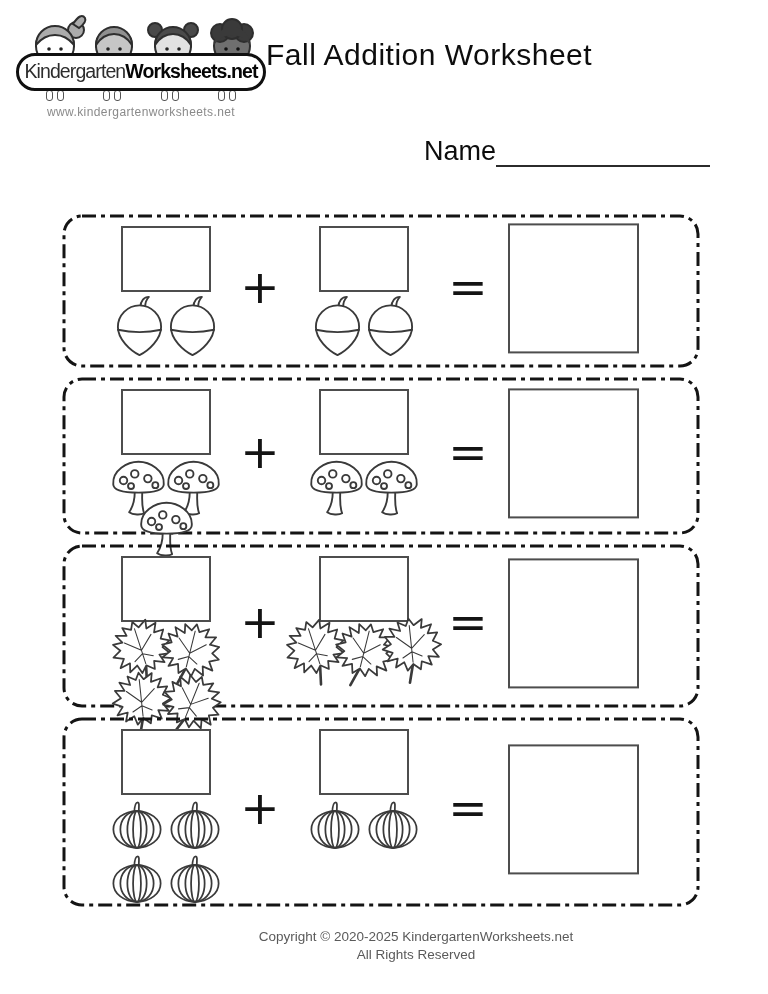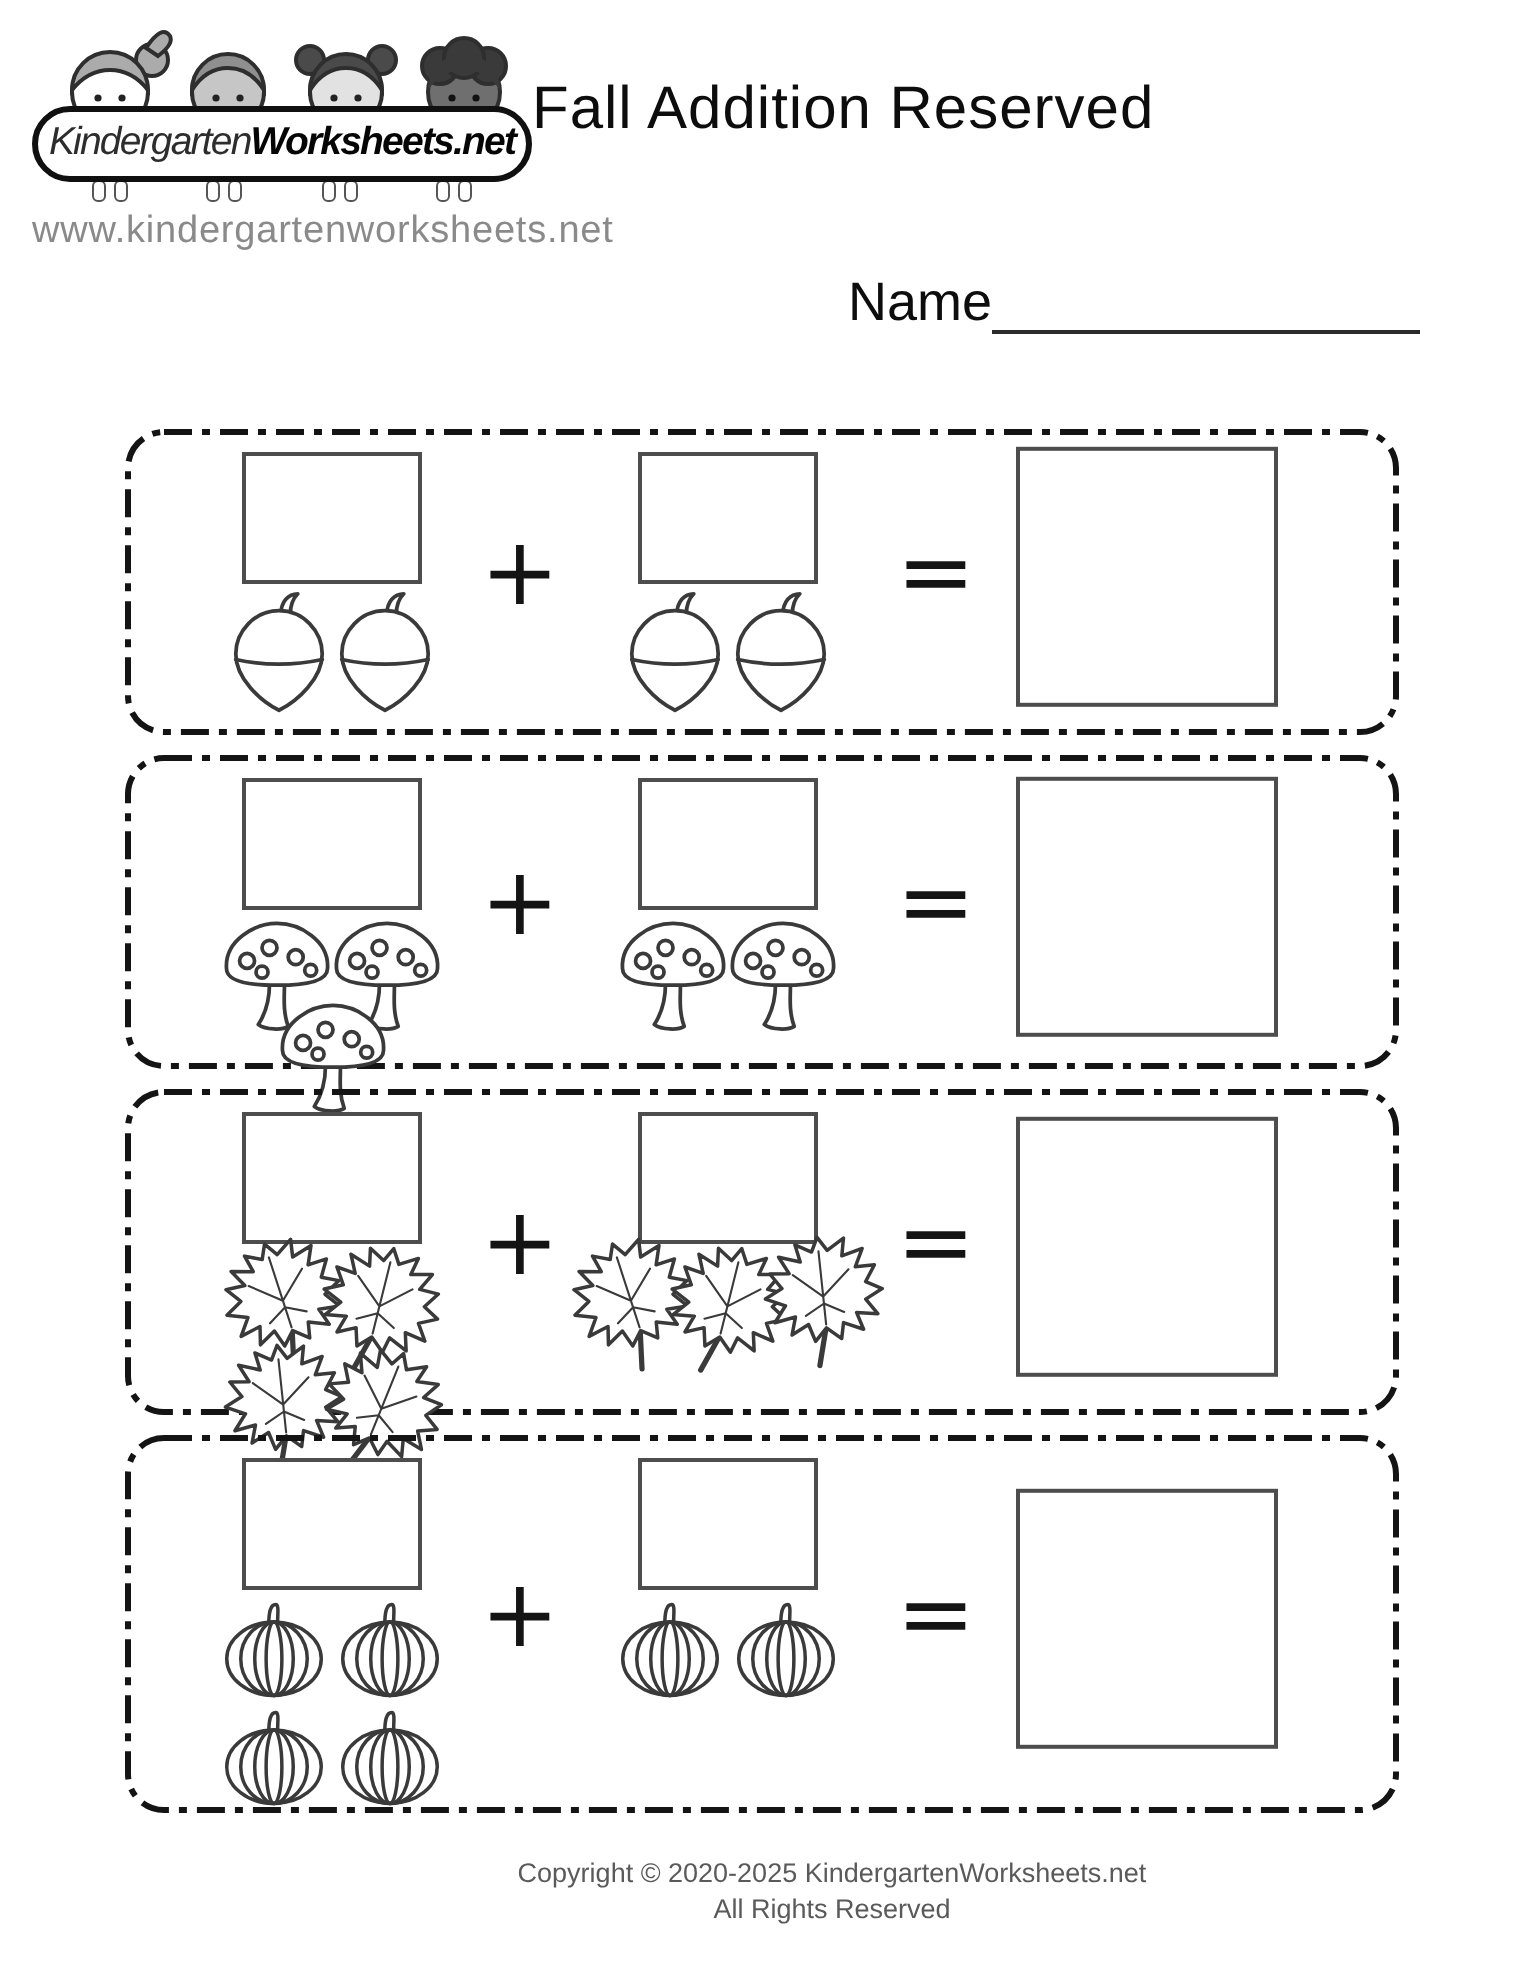--- a/index.html
+++ b/index.html
@@ -3,27 +3,27 @@
 <meta charset="utf-8">
 <style>
   html,body{margin:0;padding:0;background:#e8e8e8;}
   .page{position:relative;width:768px;height:994px;background:#ffffff;margin:0 auto;
         font-family:"Liberation Sans",sans-serif;color:#111;overflow:hidden;}
 
   
   .logo{position:absolute;left:16px;top:8px;width:250px;}
   .kids{display:block;margin:0 auto -17px auto;}
   .banner{position:relative;border:3px solid #101010;border-radius:24px;background:#fff;
-          padding:4px 4px 5px 4px;text-align:center;white-space:nowrap;z-index:2;font-style:italic;}
+          padding:4px 4px 5px 4px;text-align:center;white-space:nowrap;z-index:2;}
   .brand-first{font-size:19.5px;font-weight:400;letter-spacing:-0.9px;color:#2d2d2d;}
   .brand-second{font-size:19.5px;font-weight:800;letter-spacing:-0.9px;color:#050505;}
   .feet{display:flex;justify-content:space-between;padding:0 30px;margin-top:-1px;}
   .foot-pair{display:flex;gap:4px;}
   .foot{width:5px;height:9px;border:1.5px solid #555;border-radius:3px;background:#fff;}
-  .site-url{margin-top:4px;text-align:center;font-size:19px;color:#8a8a8a;letter-spacing:.4px;}
+  .site-url{margin-top:4px;text-align:center;font-size:12px;color:#8a8a8a;letter-spacing:.4px;}
 
   
   .page-title{position:absolute;left:266px;top:38px;font-size:30px;font-weight:400;
               letter-spacing:.5px;color:#0d0d0d;}
   .name-row{position:absolute;left:424px;top:102px;font-size:27px;color:#0d0d0d;margin-top:34px;}
   .name-line{display:inline-block;width:214px;height:27px;border-bottom:2.5px solid #2b2b2b;
              vertical-align:bottom;}
 
   
   .instructions{position:absolute;left:62px;top:147px;width:655px;font-size:19.5px;
@@ -160,21 +160,21 @@
           <span class="foot"></span>
         </span>
       <span class="foot-pair">
           <span class="foot"></span>
           <span class="foot"></span>
         </span>
     </div>
     <div class="site-url">www.kindergartenworksheets.net</div>
   </div>
 
-  <div class="page-title">Fall Addition Reserved</div>
+  <div class="page-title">Fall Addition Worksheet</div>
   <div class="name-row">
     <span>Name</span><span class="name-line"></span>
   </div>
 
 
   <div class="rows" id="rows">
       <div class="problem-row" style="height: 154px;">
         <svg class="dash-border" width="638" height="154" viewBox="0 0 638 154">
           <rect x="2" y="2" width="634" height="150" rx="18" ry="18"></rect>
         </svg>

